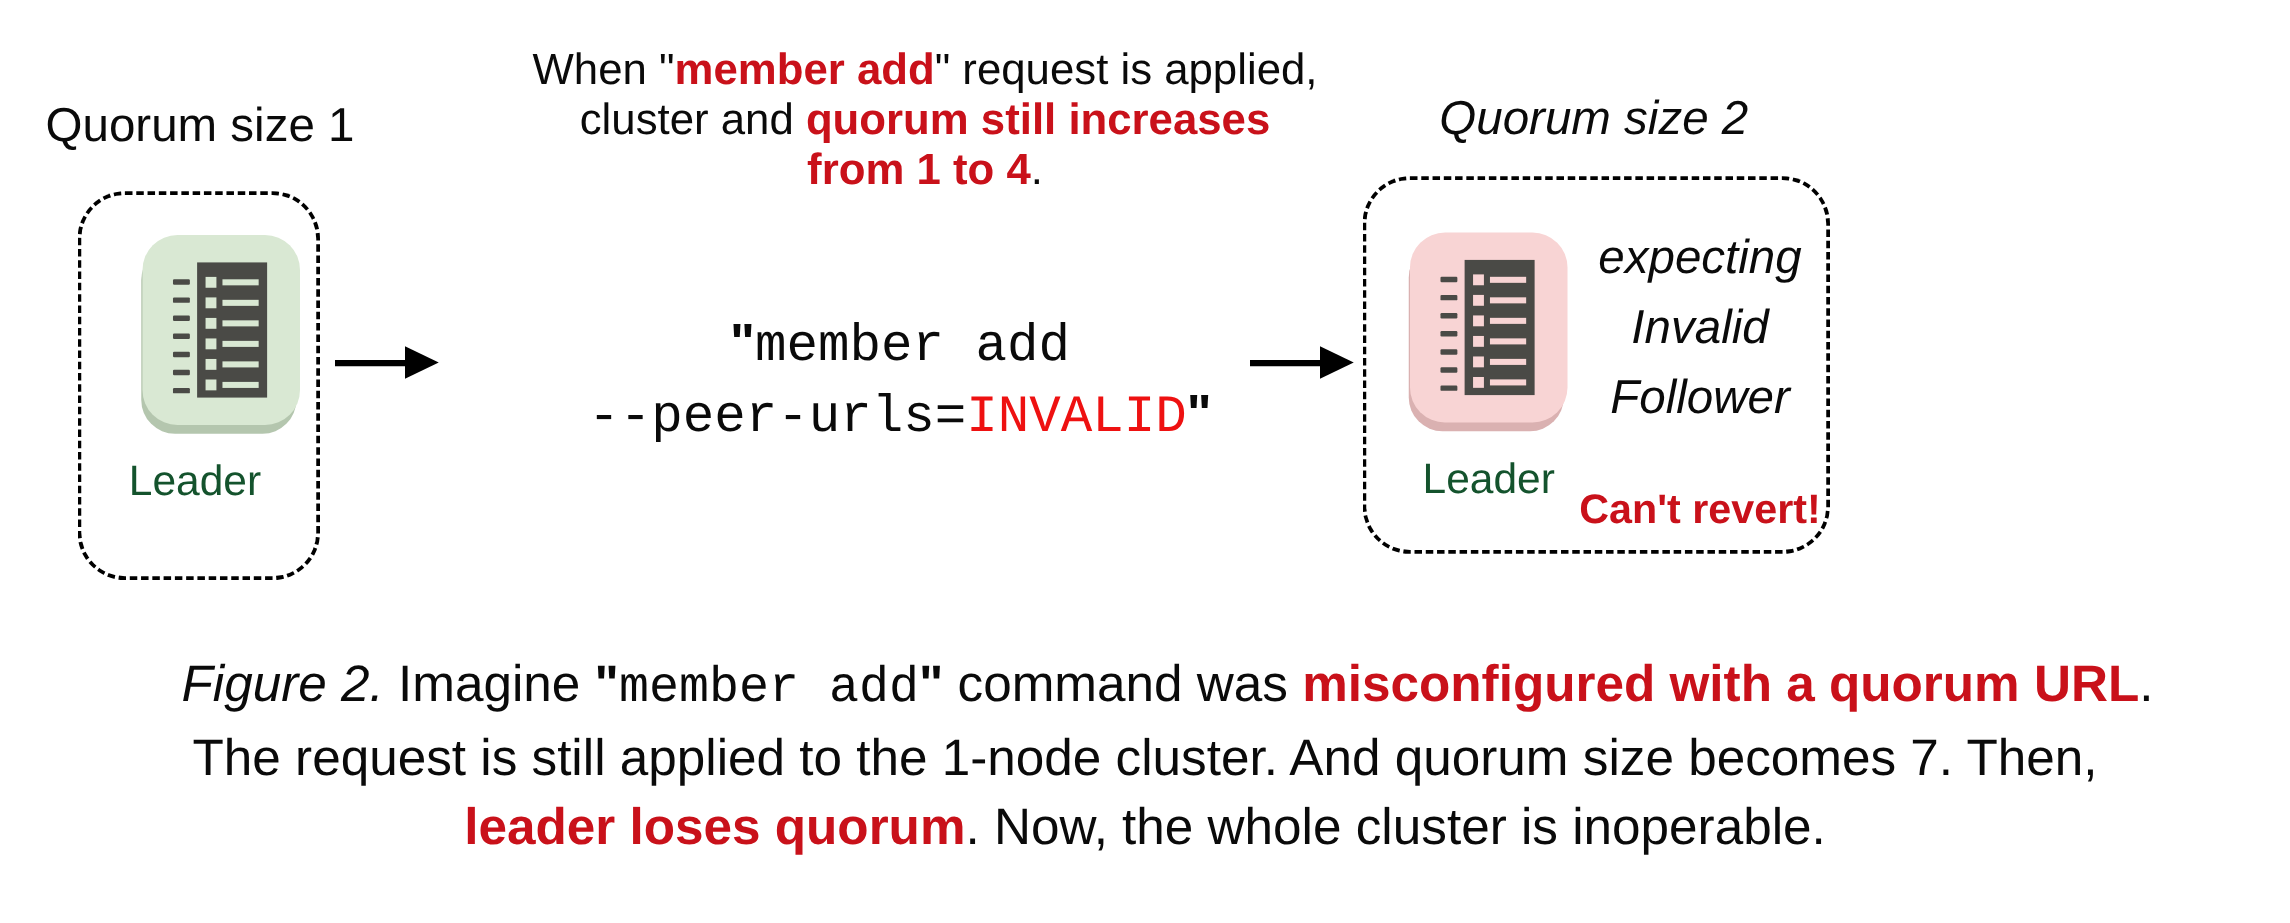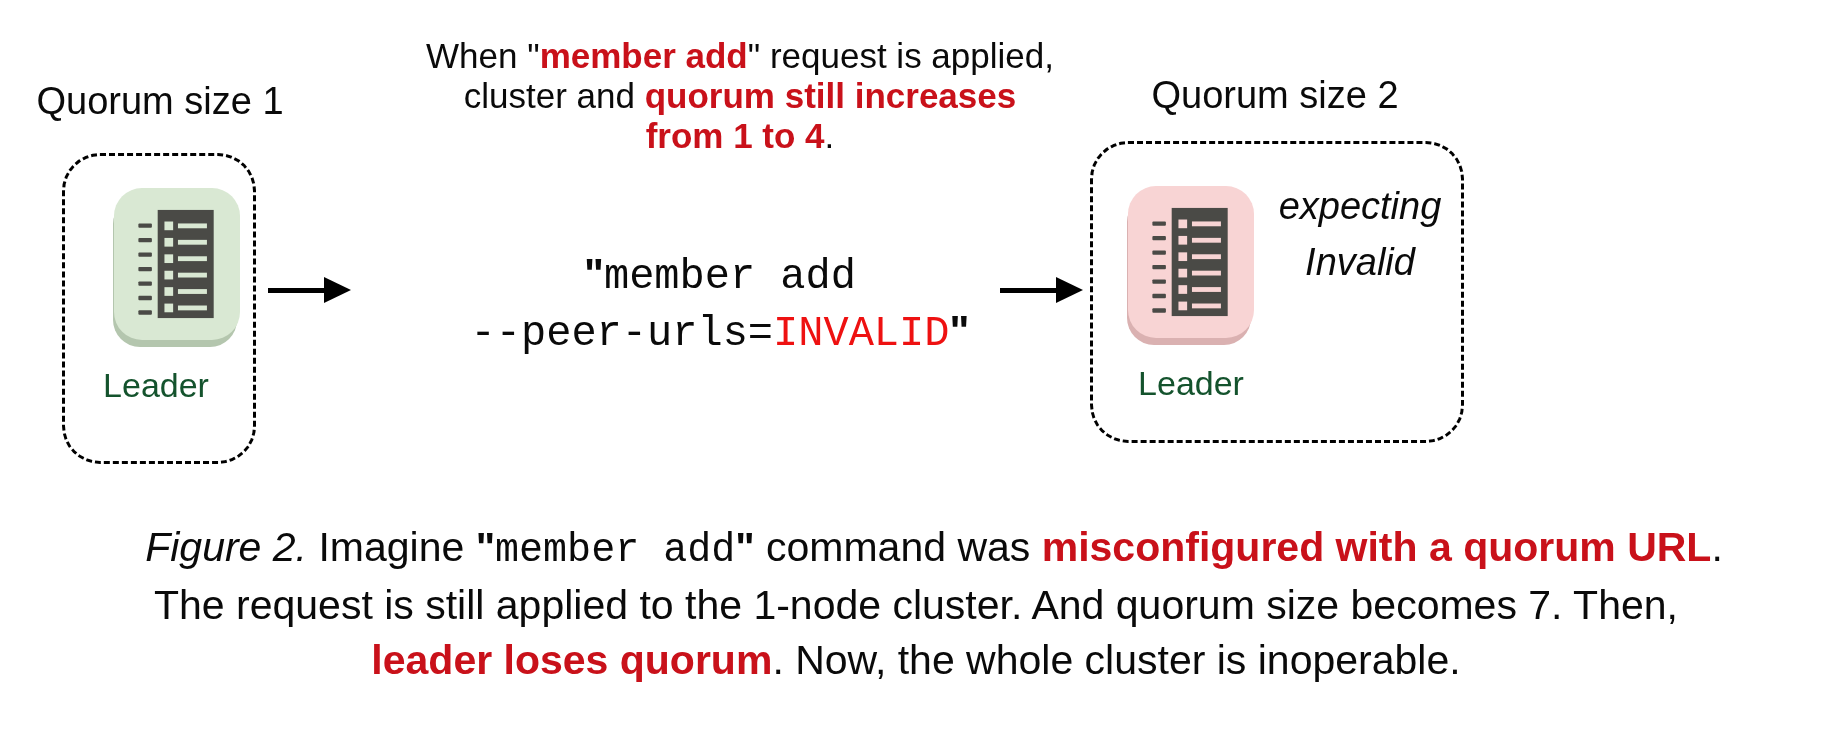--- a/index.html
+++ b/index.html
@@ -10,21 +10,21 @@
   .abs{position:absolute;}
   .center{text-align:center;}
   .red{color:#c9111a;font-weight:bold;}
   .redbright{color:#ee1111;}
   .italic{font-style:italic;margin-left:36px;}
   .mono{font-family:"Liberation Mono","DejaVu Sans Mono",monospace;}
   .sansq{font-family:"Liberation Sans","DejaVu Sans",sans-serif;font-weight:bold;}
 
   .cluster-title{font-size:38px;color:#0a0a0a;text-align:center;}
   #left-title{left:30px;top:80px;width:260px;}
-  #right-title{left:1090px;top:74px;width:370px;}
+  #right-title{left:1090px;top:74px;width:370px;font-style:italic;}
 
   .dashed-box{border:3.5px dashed #000;border-radius:38px;background:transparent;}
   #left-box{left:62px;top:153px;width:188px;height:305px;}
   #right-box{left:1090px;top:141px;width:368px;height:296px;}
 
   .tile{width:126px;height:152px;border-radius:28px;display:flex;align-items:center;justify-content:center;}
   .tile.green{background:#d9e8d3;box-shadow:-2px 8px 0 -1px #b4c6ae;}
   .tile.pink{background:#f8d4d4;box-shadow:-2px 8px 0 -1px #dab1b1;}
   #left-tile{left:114px;top:188px;}
   #right-tile{left:1128px;top:186px;}
@@ -133,22 +133,24 @@
       <rect class="lite" x="27" y="99" width="9" height="9"></rect>
         <rect class="lite" x="41" y="101" width="30" height="5"></rect>
     </svg>
   </div>
 
   <div id="right-leader" class="abs center node-label">Leader</div>
 
   <div id="expecting" class="abs center">
     <span>expecting</span><br>
     <span>Invalid</span><br>
+    <span>Follower</span>
   </div>
 
+  <div id="warning" class="abs center red">Can't revert!</div>
 
   <div id="caption" class="abs center">
     <span class="italic">Figure 2.</span><span> Imagine </span><span class="sansq">"</span><span class="mono">member add</span><span class="sansq">"</span><span> command was </span><span class="red">misconfigured with a quorum URL</span><span>.</span><br>
     <span>The request is still applied to the 1-node cluster. And quorum size becomes 7. Then,</span><br>
     <span class="red">leader loses quorum</span><span>. Now, the whole cluster is inoperable.</span>
   </div>
 
 </div>
 
 </body></html>

